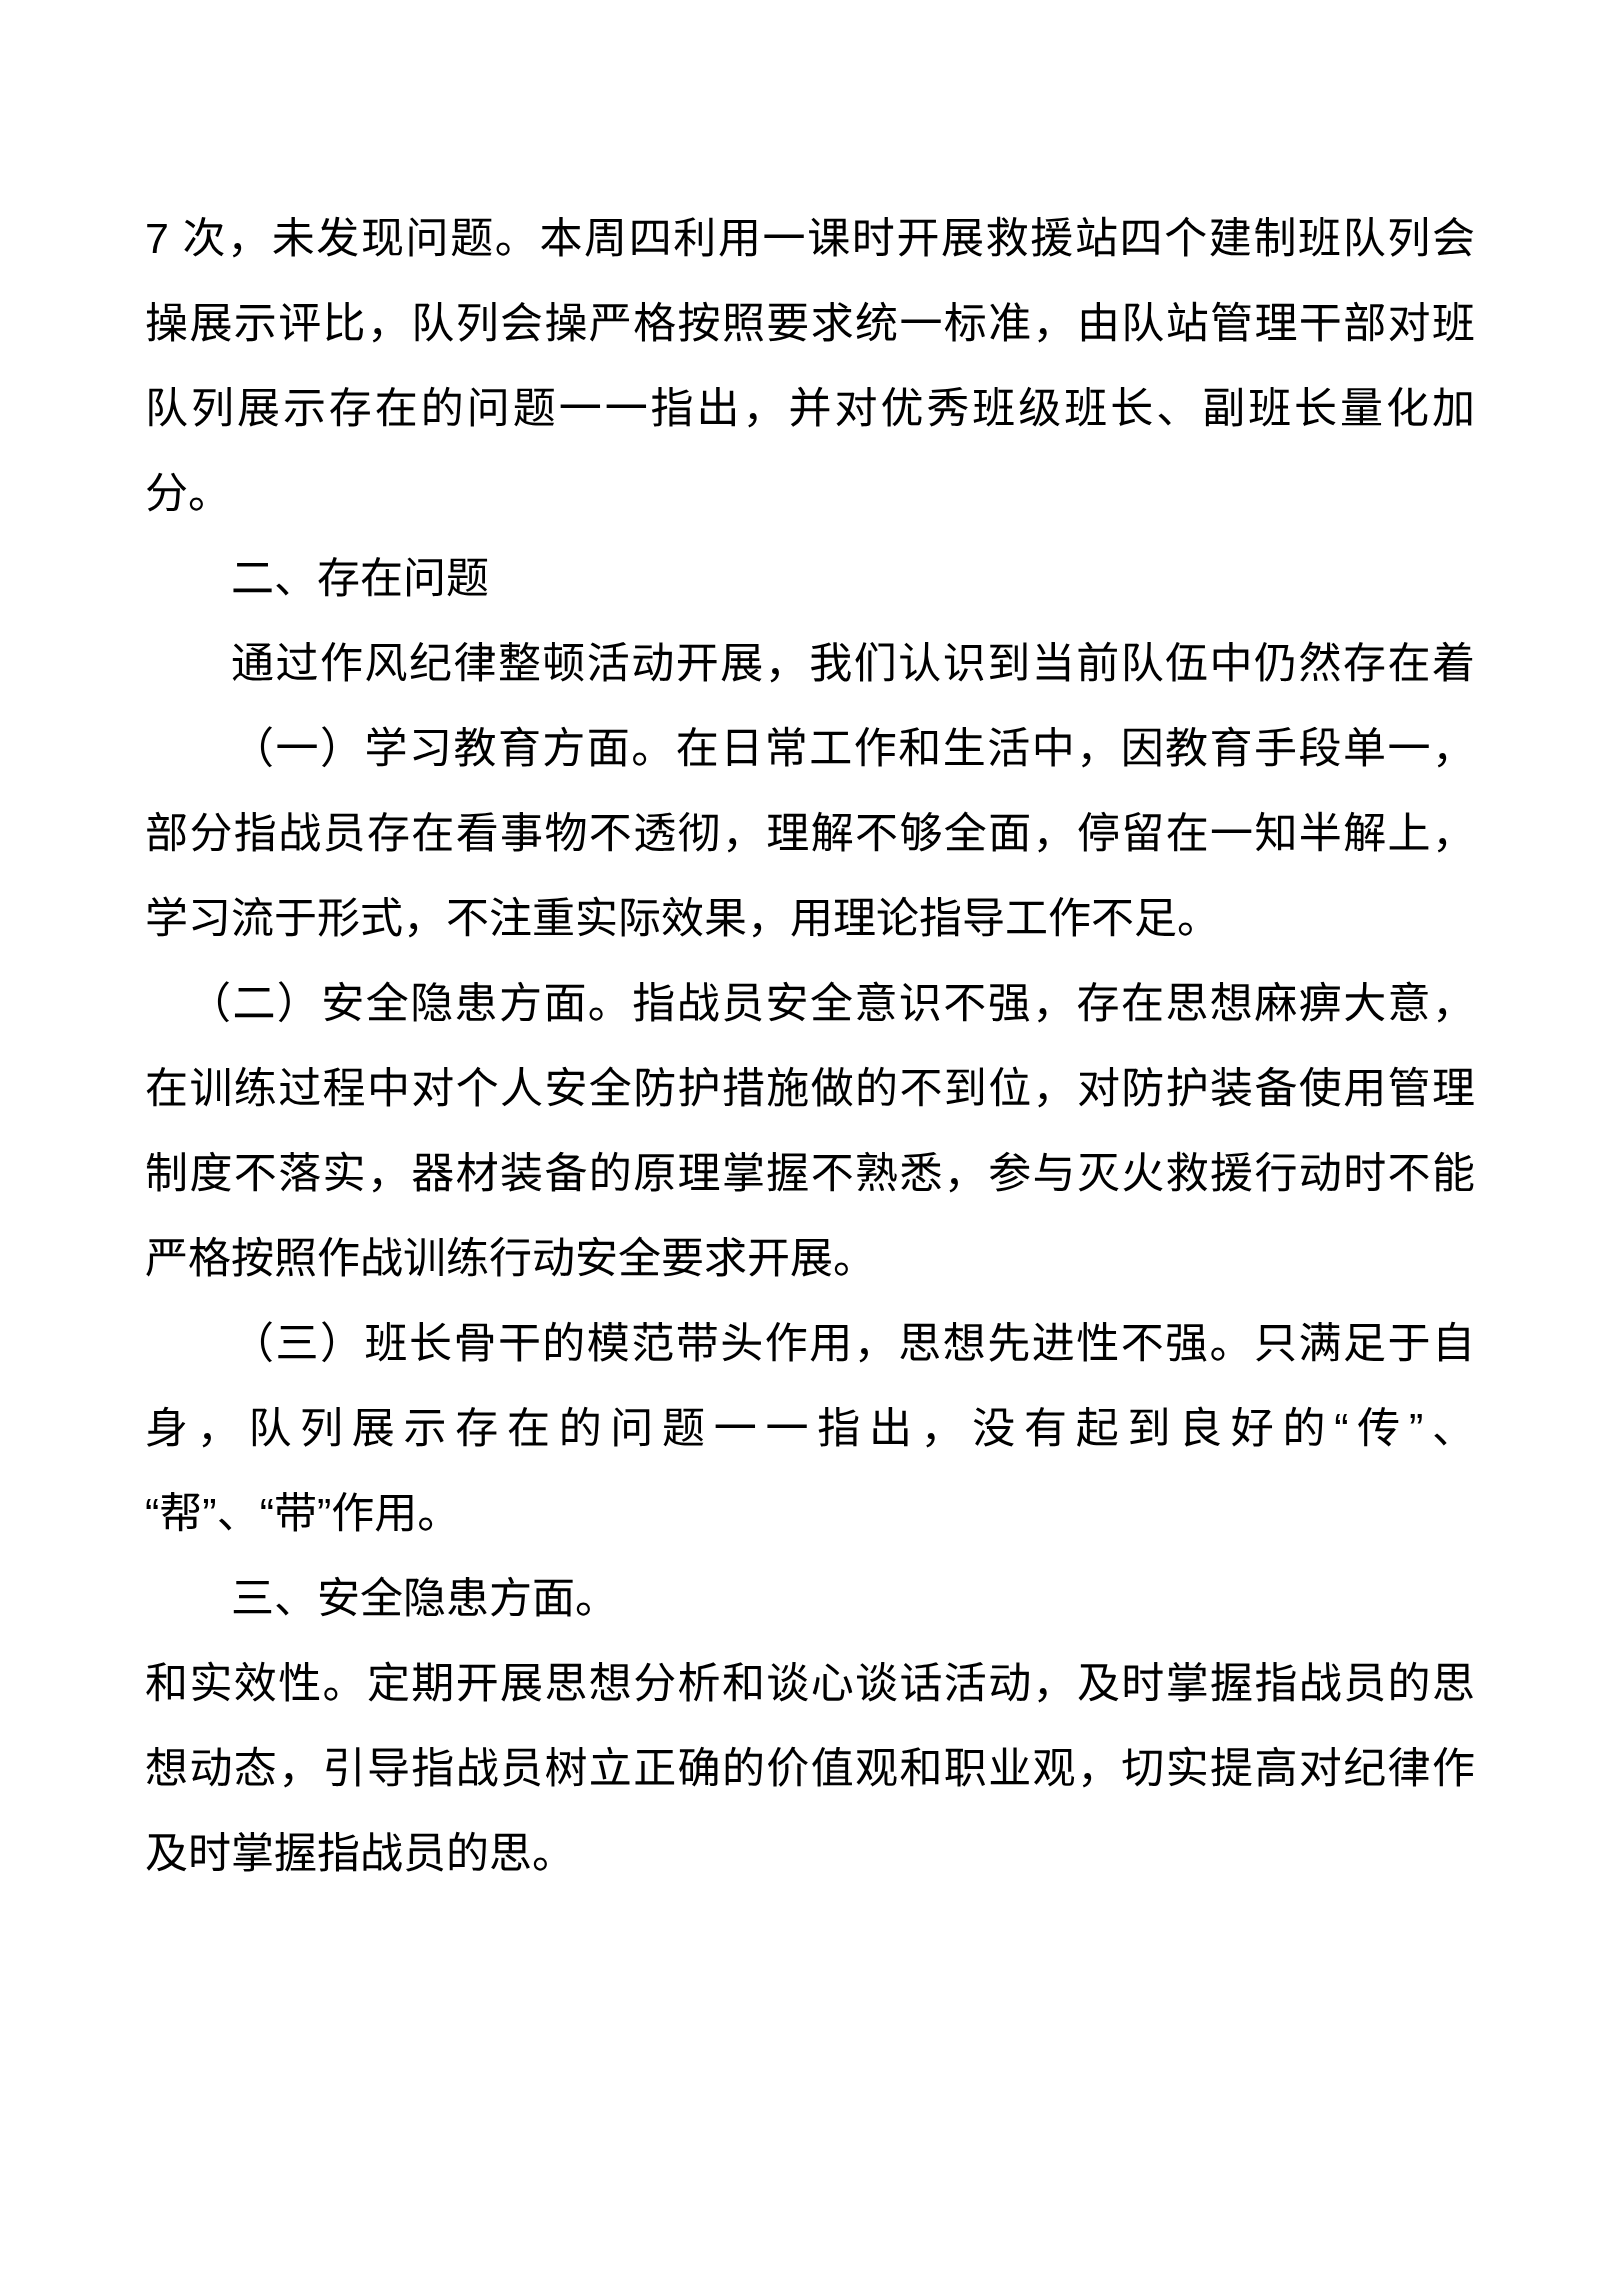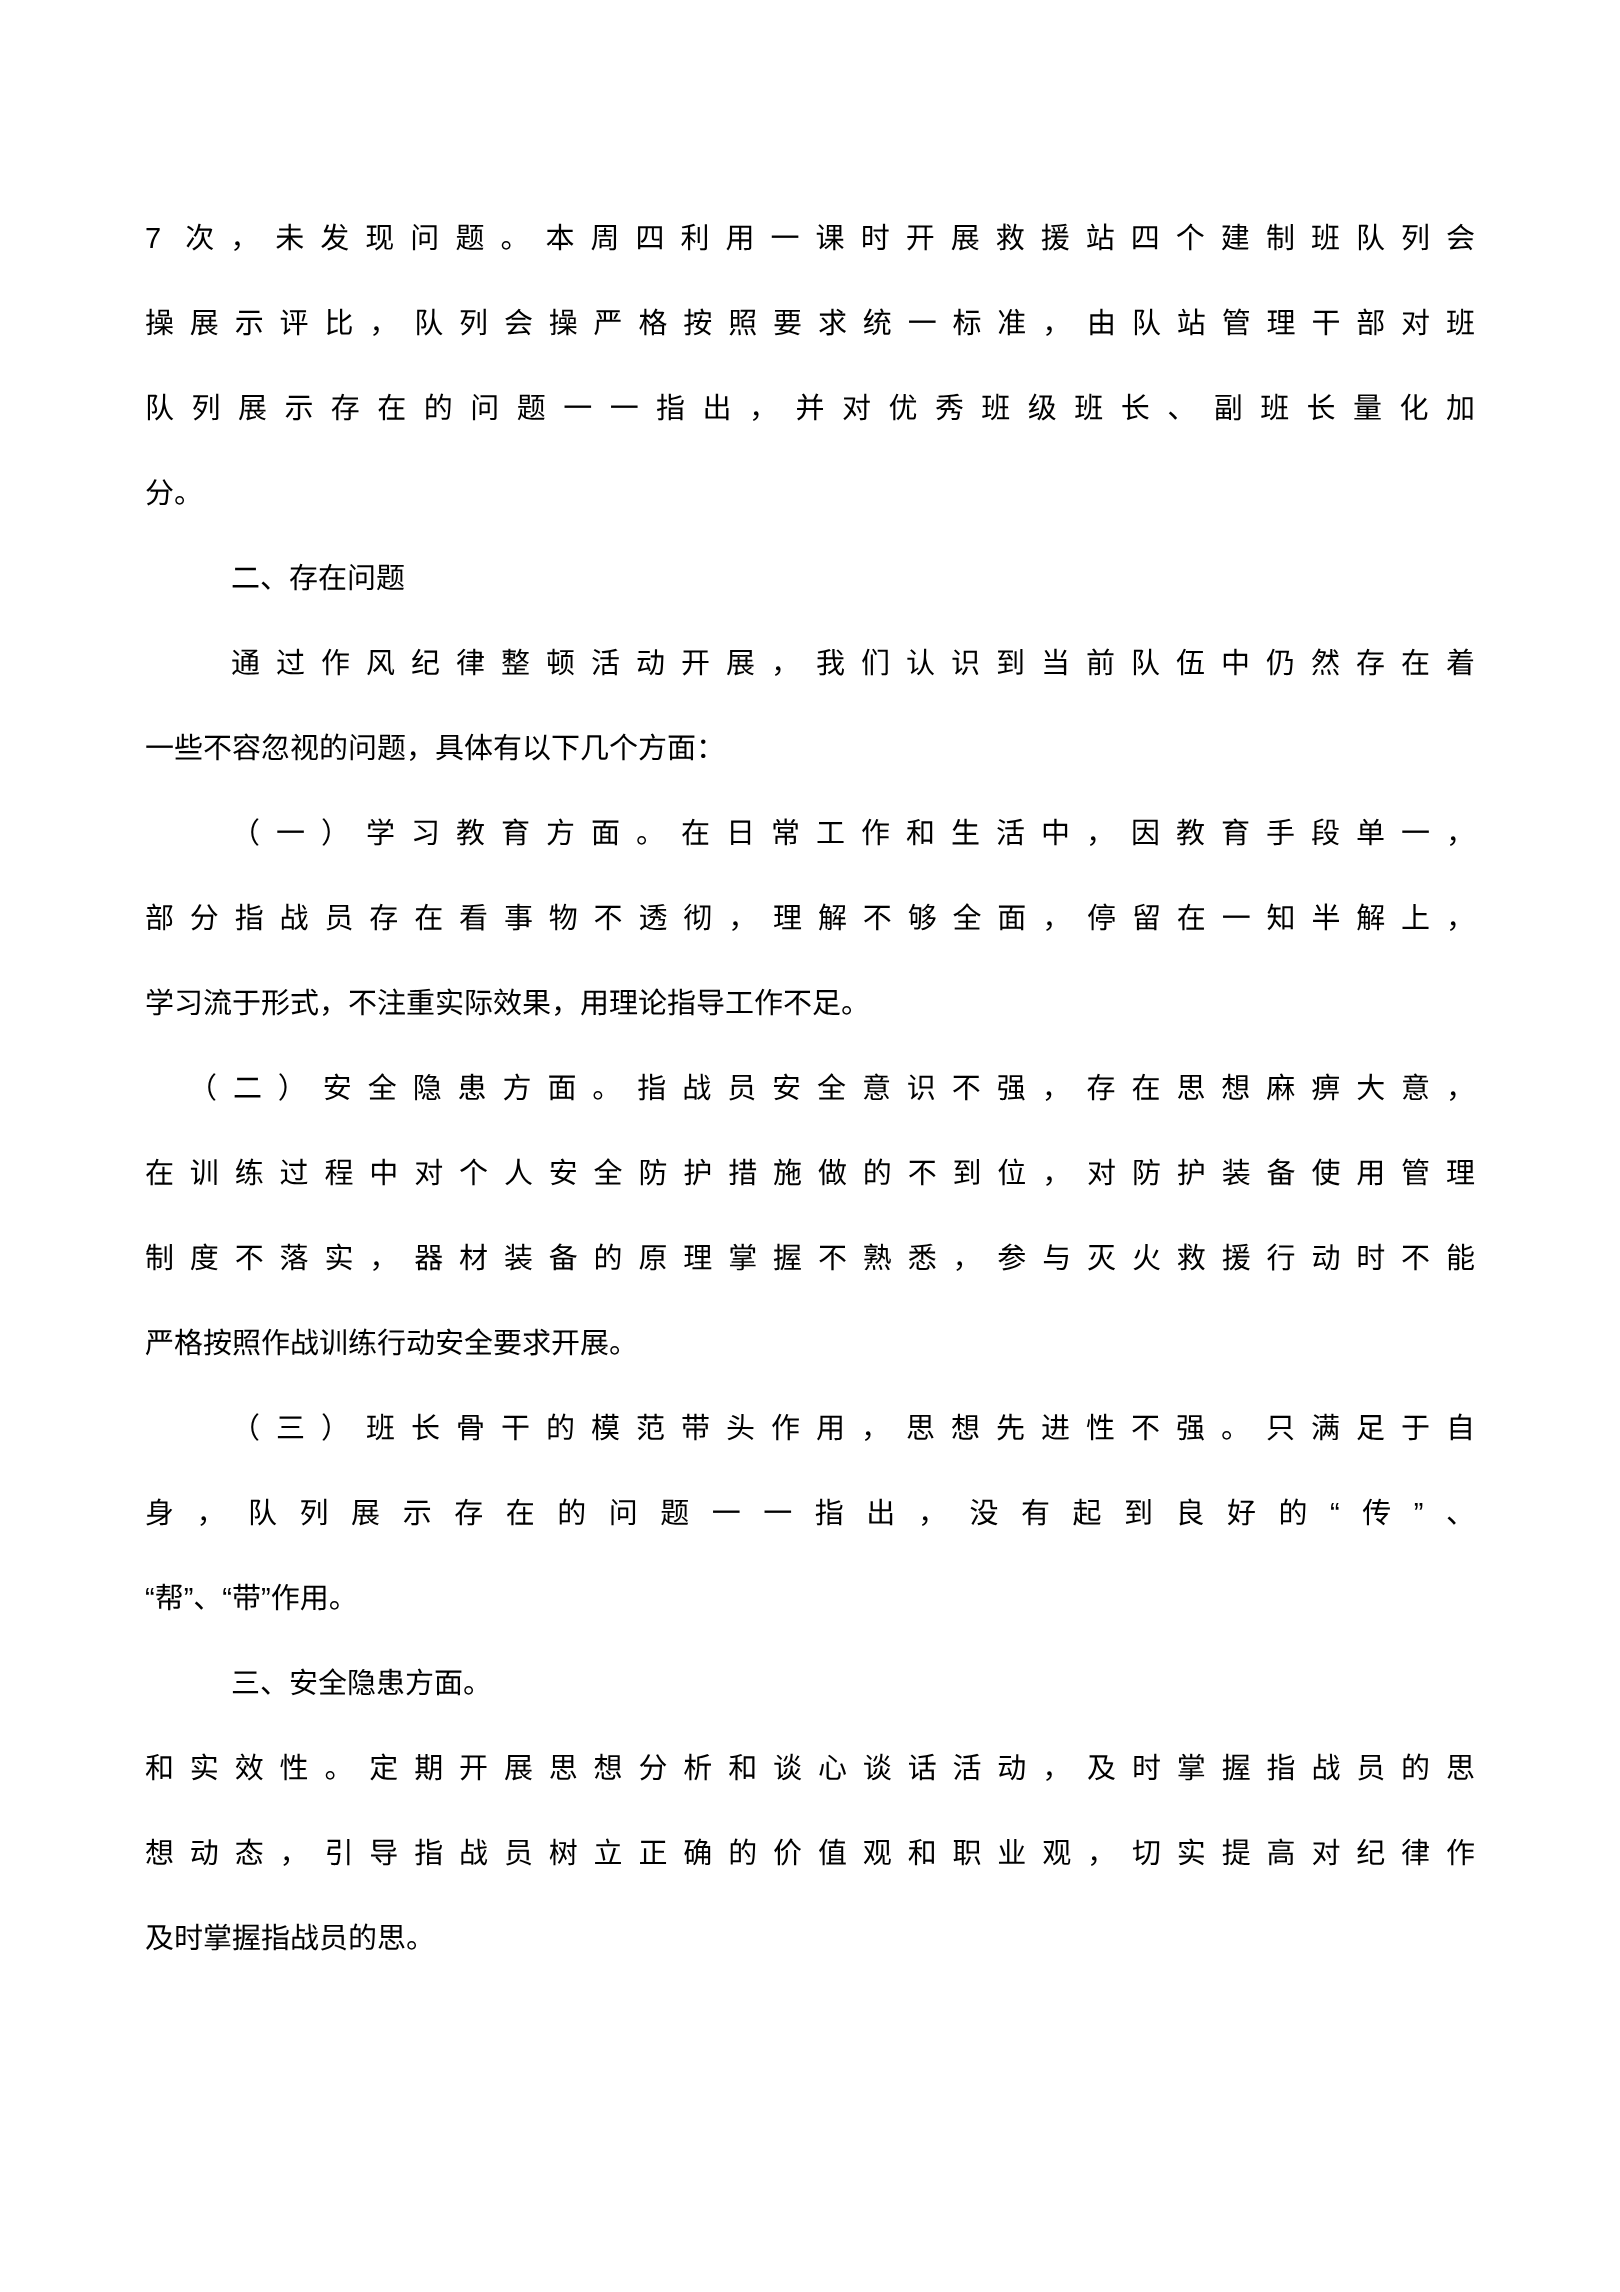--- a/index.html
+++ b/index.html
@@ -10,21 +10,21 @@
     overflow:hidden;
     font-family:"Liberation Sans","DejaVu Sans",sans-serif;
     color:#000000;
   }
   .content{
     position:absolute;
     left:145px;top:196px;
     width:1330px;
   }
   .line{
-    font-size:29px;
+    font-size:43px;
     line-height:85px;
     height:85px;
     white-space:nowrap;
     text-align:left;
   }
   .indent-1{text-indent:43px;}
   .indent-2{text-indent:86px;}
   .fill{
     white-space:normal;
     text-align:justify;
@@ -36,21 +36,20 @@
 <body>
 
 <div class="page">
   <div class="content">
     <div class="line fill">7 次，未发现问题。本周四利用一课时开展救援站四个建制班队列会</div>
     <div class="line fill">操展示评比，队列会操严格按照要求统一标准，由队站管理干部对班</div>
     <div class="line fill">队列展示存在的问题一一指出，并对优秀班级班长、副班长量化加</div>
     <div class="line">分。</div>
     <div class="line indent-2">二、存在问题</div>
     <div class="line indent-2 fill">通过作风纪律整顿活动开展，我们认识到当前队伍中仍然存在着</div>
-    <div class="line">一些不容忽视的问题，具体有以下几个方面：</div>
     <div class="line indent-2 fill">（一）学习教育方面。在日常工作和生活中，因教育手段单一，</div>
     <div class="line fill">部分指战员存在看事物不透彻，理解不够全面，停留在一知半解上，</div>
     <div class="line">学习流于形式，不注重实际效果，用理论指导工作不足。</div>
     <div class="line indent-1 fill">（二）安全隐患方面。指战员安全意识不强，存在思想麻痹大意，</div>
     <div class="line fill">在训练过程中对个人安全防护措施做的不到位，对防护装备使用管理</div>
     <div class="line fill">制度不落实，器材装备的原理掌握不熟悉，参与灭火救援行动时不能</div>
     <div class="line">严格按照作战训练行动安全要求开展。</div>
     <div class="line indent-2 fill">（三）班长骨干的模范带头作用，思想先进性不强。只满足于自</div>
     <div class="line fill">身，队列展示存在的问题一一指出，没有起到良好的“传”、</div>
     <div class="line">“帮”、“带”作用。</div>

